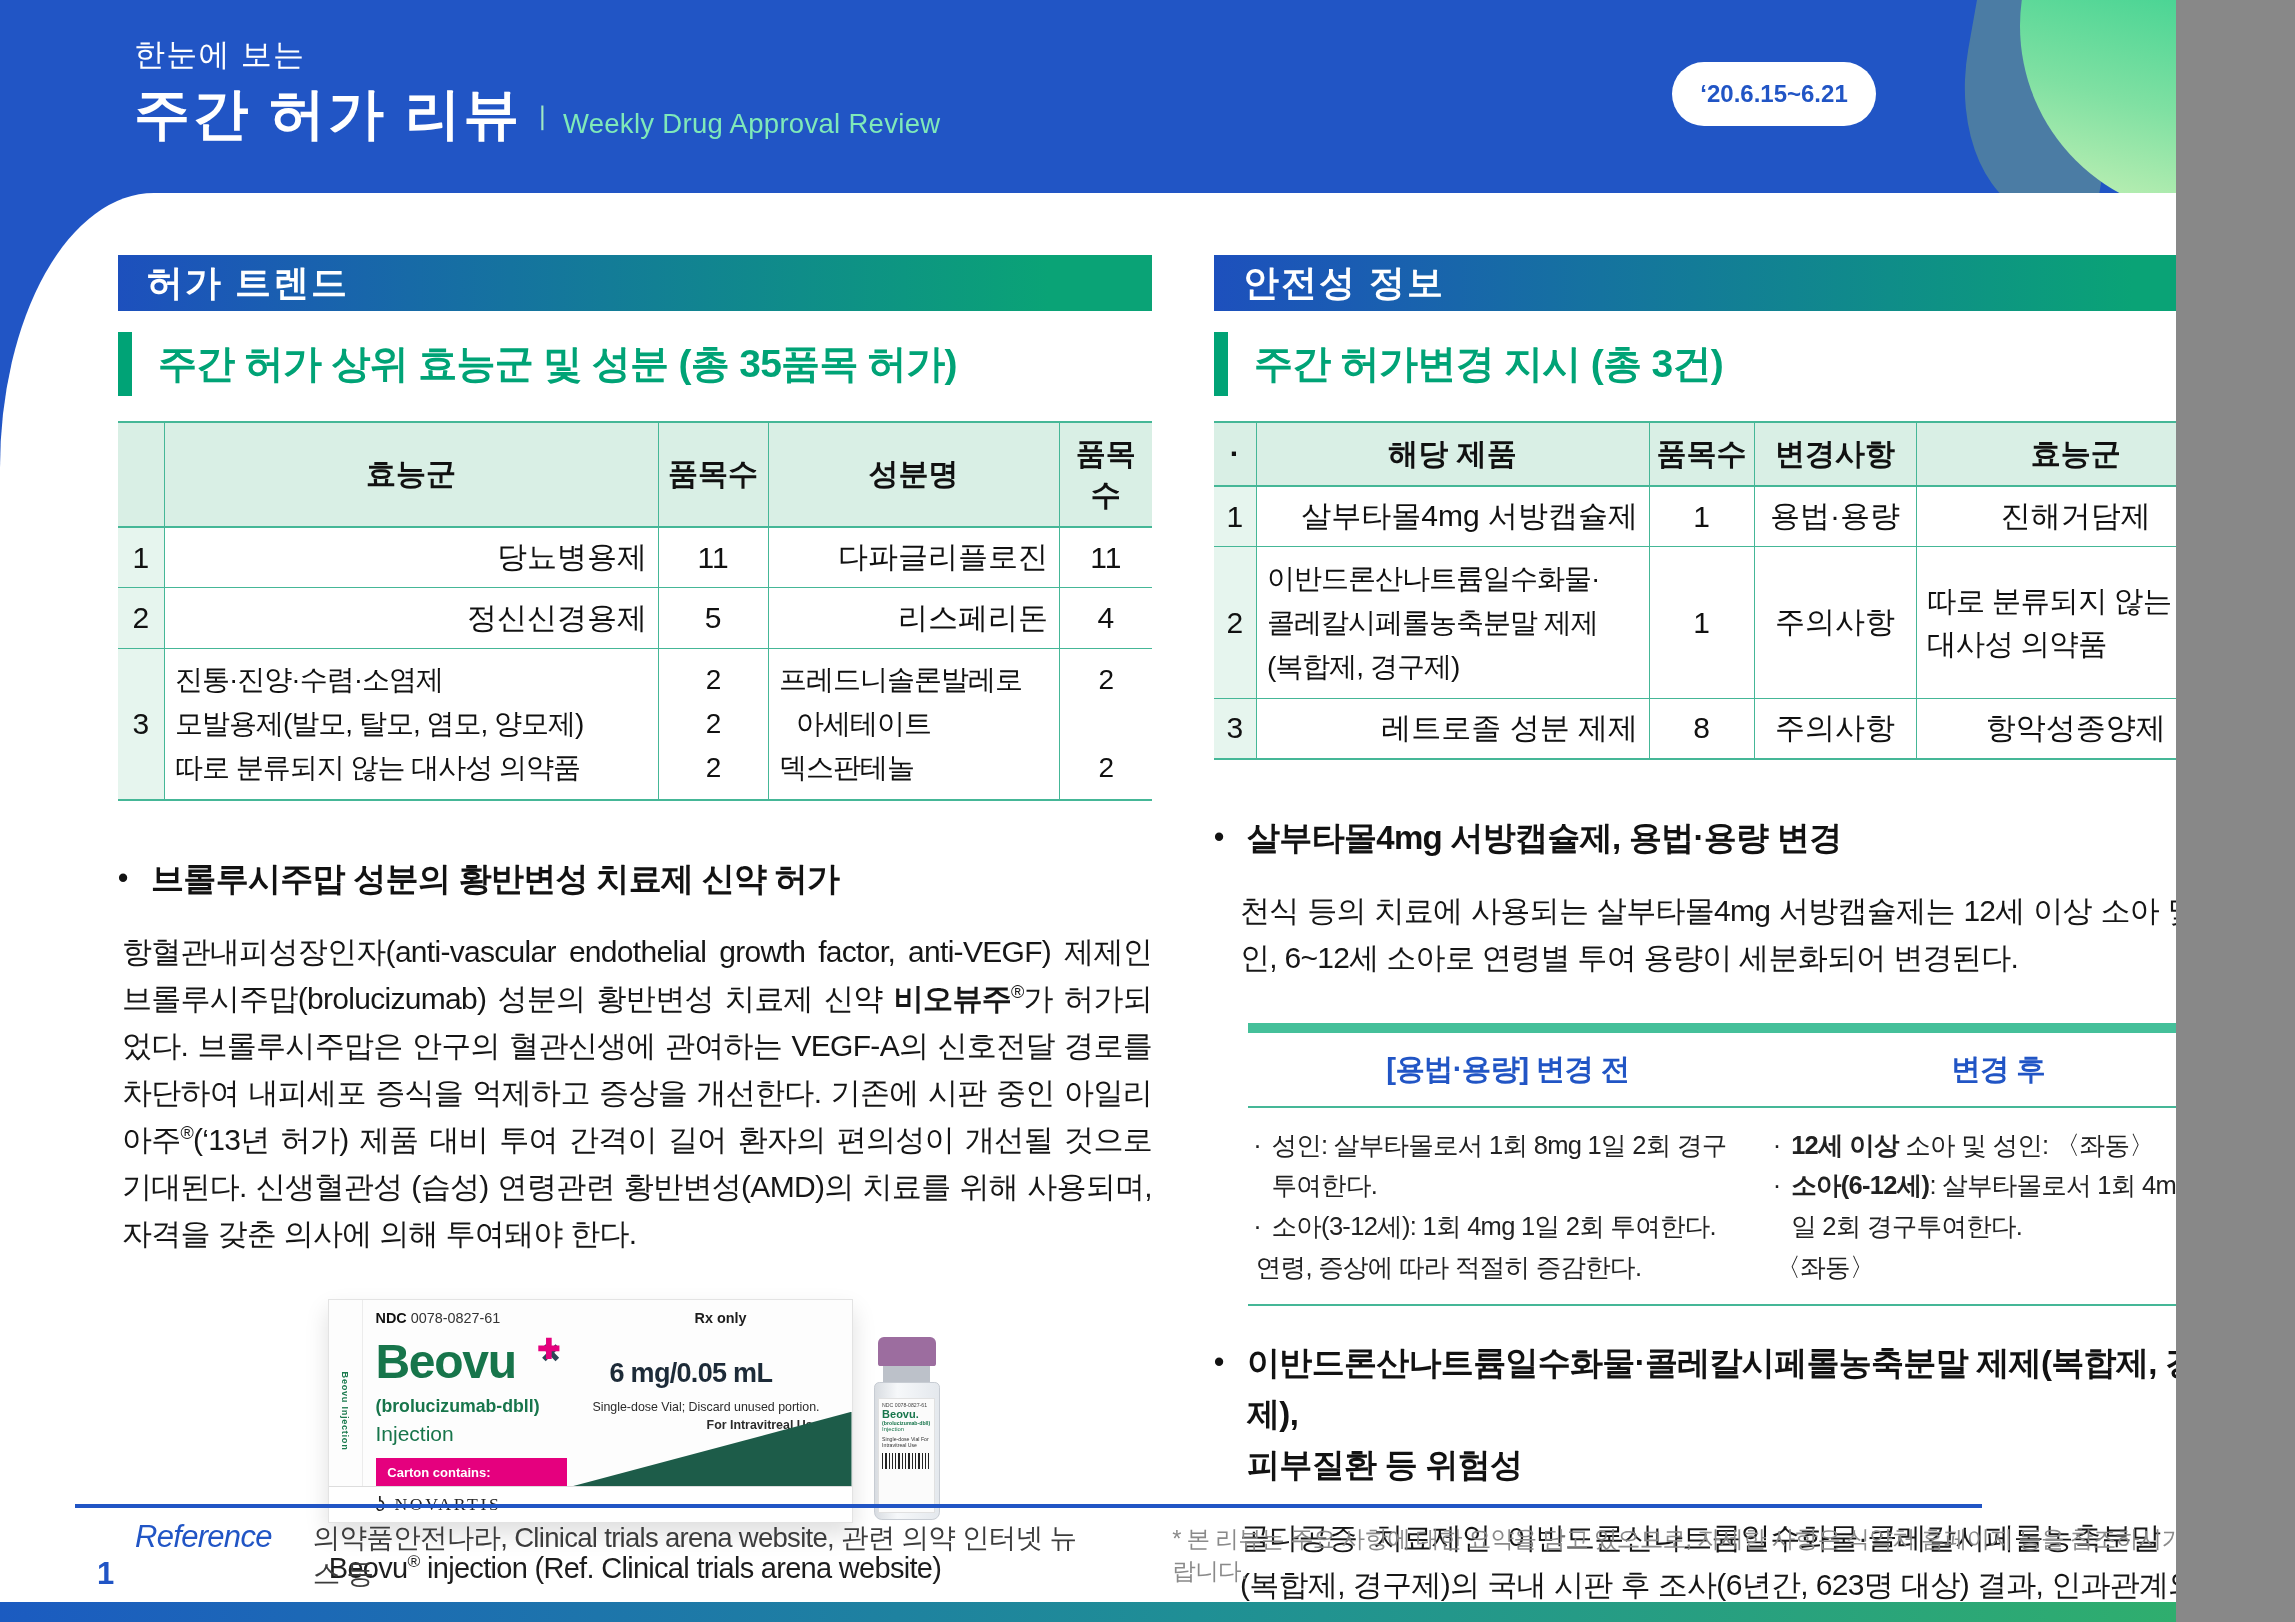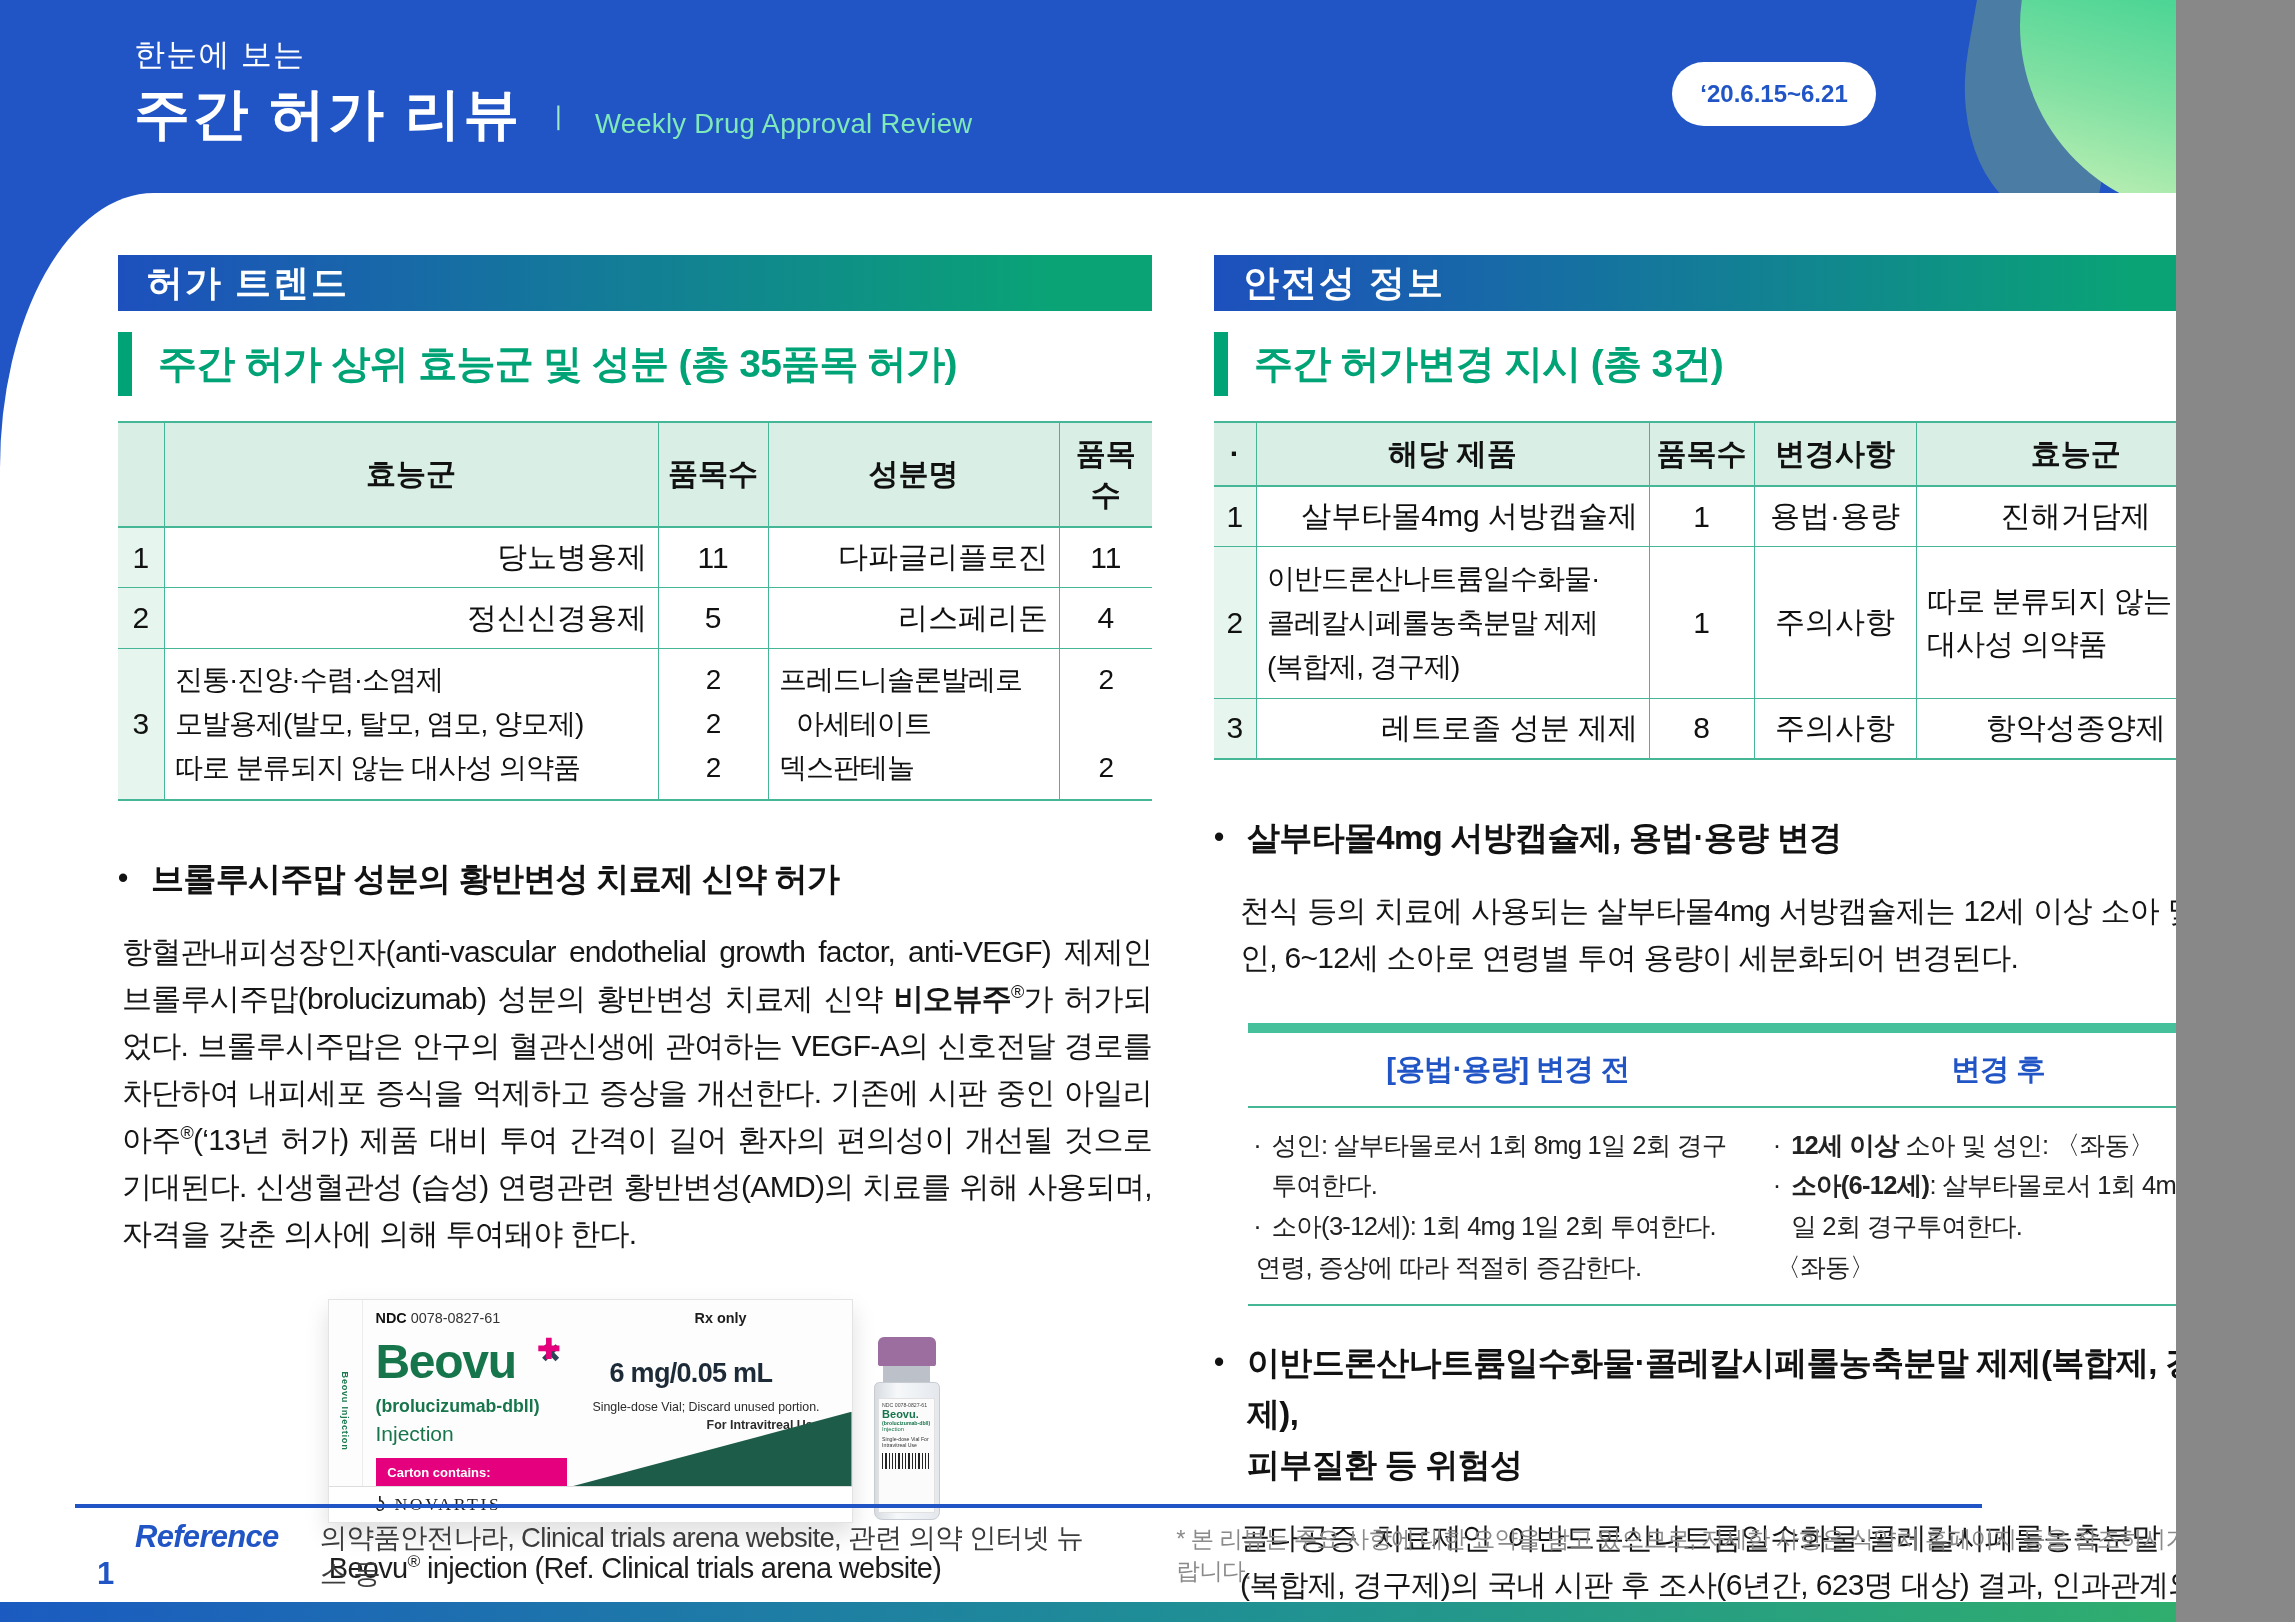--- a/index.html
+++ b/index.html
@@ -7,21 +7,21 @@
         font-family:"Liberation Sans","DejaVu Sans",sans-serif;color:#1a1a1a;}
 
   
   .header{position:absolute;left:0;top:0;width:100%;height:193px;background:#2155c5;overflow:hidden;}
   .deco-petal{position:absolute;top:-9.8px;right:62px;width:154px;height:226px;
               background:rgba(82,132,158,0.85);border-radius:0 68% 0 68%;transform:rotate(10deg);}
   .deco-circle{position:absolute;top:-164px;right:-224px;width:380px;height:380px;border-radius:50%;
                background:linear-gradient(195deg,#27cd8b 30%,#7fe0a2 70%,#c2f0b4 95%);}
   .title-block{position:absolute;left:134px;top:34px;}
   .pretitle{color:#ffffff;font-size:31px;font-weight:400;letter-spacing:1.3px;}
-  .title-row{display:flex;align-items:flex-end;gap:22px;margin-top:9.2px;}
+  .title-row{display:flex;align-items:flex-end;gap:6px;margin-top:9.2px;}
   .main-title{color:#ffffff;font-size:56px;font-weight:600;letter-spacing:2.6px;line-height:1.05;}
   .title-sep{color:#9fe9c3;font-size:29px;padding-bottom:5.2px;font-weight:300;}
   .subtitle{color:#7fe9b9;font-size:27.5px;padding-bottom:3.9px;letter-spacing:0.3px;}
   .date-pill{position:absolute;top:62px;right:300px;width:204px;height:64px;border-radius:33px;
              background:#ffffff;color:#2155c5;font-size:24px;font-weight:bold;
              display:flex;align-items:center;justify-content:center;letter-spacing:0px;}
   .corner-curve{position:absolute;left:0;top:193px;width:154px;height:275px;background:#2155c5;}
   .corner-curve::after{content:'';position:absolute;inset:0;background:#ffffff;
                        border-top-left-radius:154px 275px;}
 
@@ -122,21 +122,21 @@
   .vial-label .t2{font-size:11px;color:#17754b;font-weight:bold;}
   .vial-label .t3{font-size:5.2px;color:#17754b;font-weight:bold;}
   .vial-label .t4{font-size:5.9px;color:#17754b;}
   .vial-label .t5{font-size:5.2px;color:#333;margin-top:3.9px;}
   .barcode{margin-top:5.2px;height:15.7px;background:repeating-linear-gradient(90deg,#222 0 1.3px,transparent 1.3px 3.3px);}
   .fig-caption{margin-top:22px;font-size:29px;color:#1d1d1d;letter-spacing:-0.7px;}
 
   
   .footer-line{position:absolute;left:75px;top:1504px;width:1907px;height:3.9px;background:#2155c5;}
   .footer-row{position:absolute;left:135px;top:1519px;width:2087px;display:flex;align-items:baseline;}
-  .ref-label{color:#2155c5;font-size:31px;font-weight:bold;font-style:italic;letter-spacing:-0.7px;}
+  .ref-label{color:#2155c5;font-size:31px;font-weight:normal;font-style:italic;letter-spacing:-0.7px;}
   .ref-sources{margin-left:41px;font-size:27.5px;color:#3c3c3c;letter-spacing:-0.7px;}
   .ref-note{margin-left:84px;font-size:23.6px;color:#8a8a8a;letter-spacing:-0.7px;}
   .page-num{position:absolute;left:97px;top:1556px;font-size:31px;font-weight:bold;color:#2155c5;}
   .bottom-bar{position:absolute;left:0;bottom:0;width:100%;height:21px;
               background:linear-gradient(90deg,#1b5bc1 0%,#1f8f95 55%,#2fae6e 100%);}
 </style>
 </head>
 <body>
 
 <div class="page">

